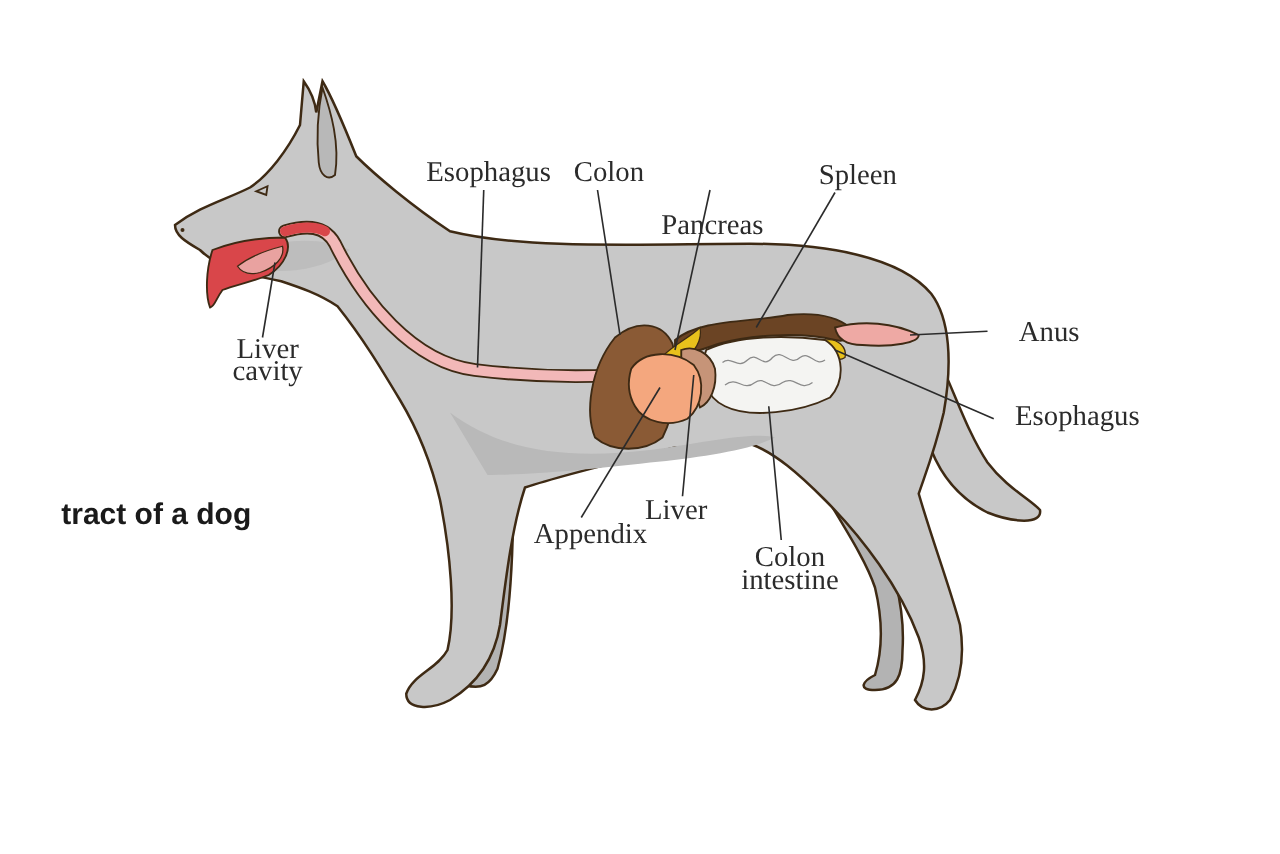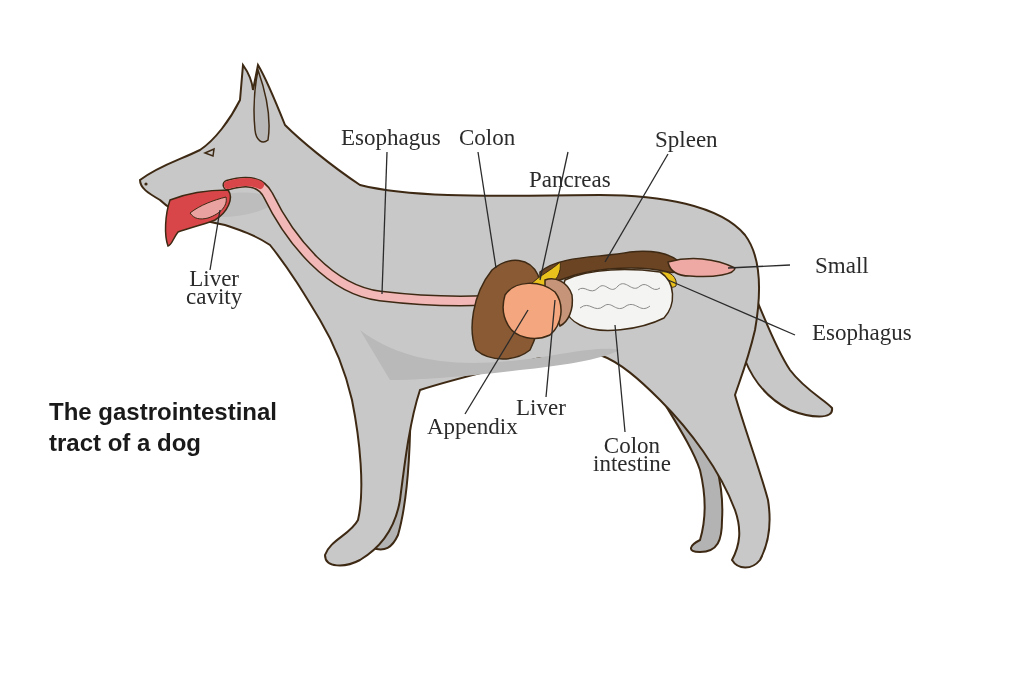--- a/index.html
+++ b/index.html
@@ -76,29 +76,28 @@
     <line x1="465" y1="414" x2="528" y2="310"></line>
     <line x1="546" y1="397" x2="555" y2="300"></line>
     <line x1="625" y1="432" x2="615" y2="325"></line>
   </g>
 </svg>
 
 <div class="lbl" style="left:341px; top:129px;">Esophagus</div>
 <div class="lbl" style="left:459px; top:129px;">Colon</div>
 <div class="lbl" style="left:529px; top:143px;margin-top:28px;">Pancreas</div>
 <div class="lbl" style="left:655px; top:131px;">Spleen</div>
-<div class="lbl" style="left:815px; top:257px;">Small</div>
+<div class="lbl" style="left:815px; top:257px;">Anus</div>
 <div class="lbl" style="left:812px; top:324px;">Esophagus</div>
 <div class="lbl" style="left:186px; top:270px;">
   <div>Liver</div>
   <div>cavity</div>
 </div>
 <div class="lbl" style="left:427px; top:418px;">Appendix</div>
 <div class="lbl" style="left:516px; top:399px;">Liver</div>
 <div class="lbl" style="left:593px; top:437px;">
   <div>Colon</div>
   <div>intestine</div>
 </div>
 
 <div class="title">
-  <span>The gastrointestinal</span>
   <span>tract of a dog</span>
 </div>
 
 </body></html>

